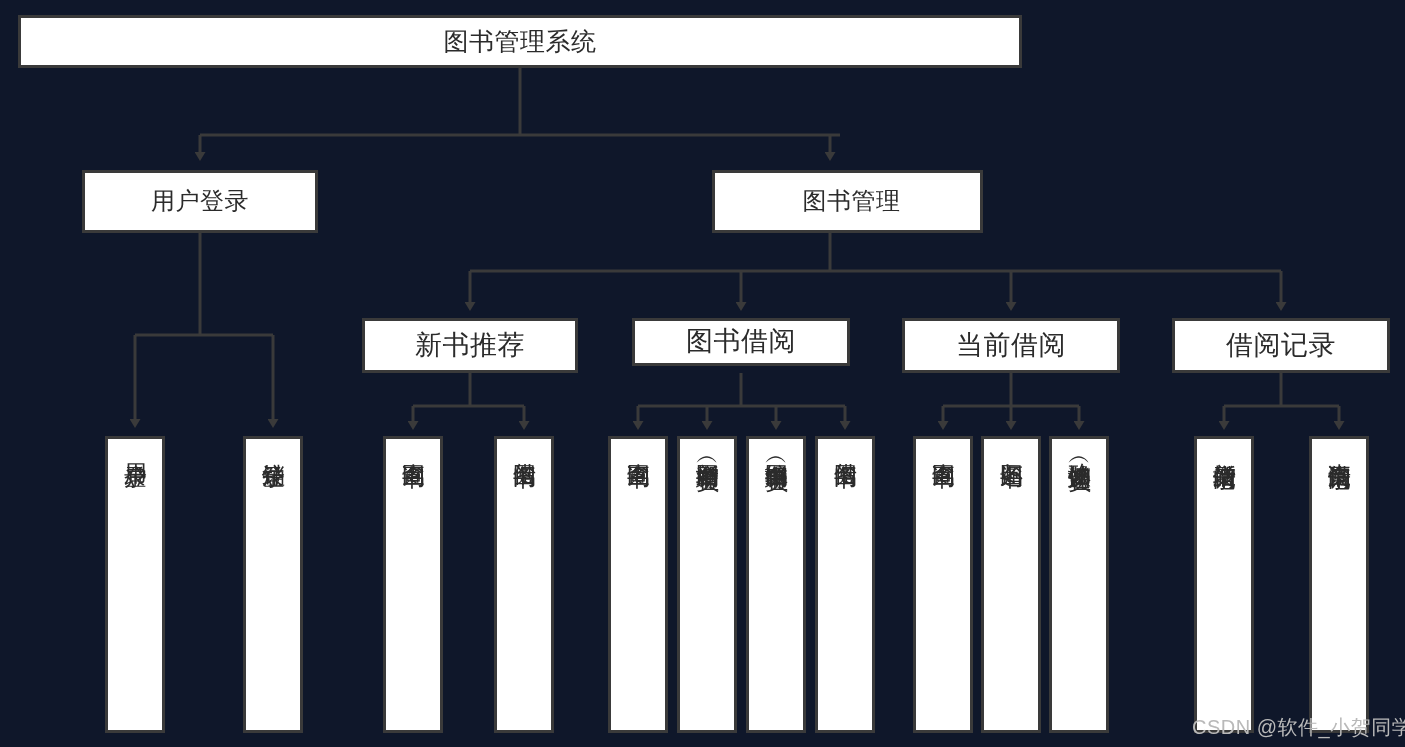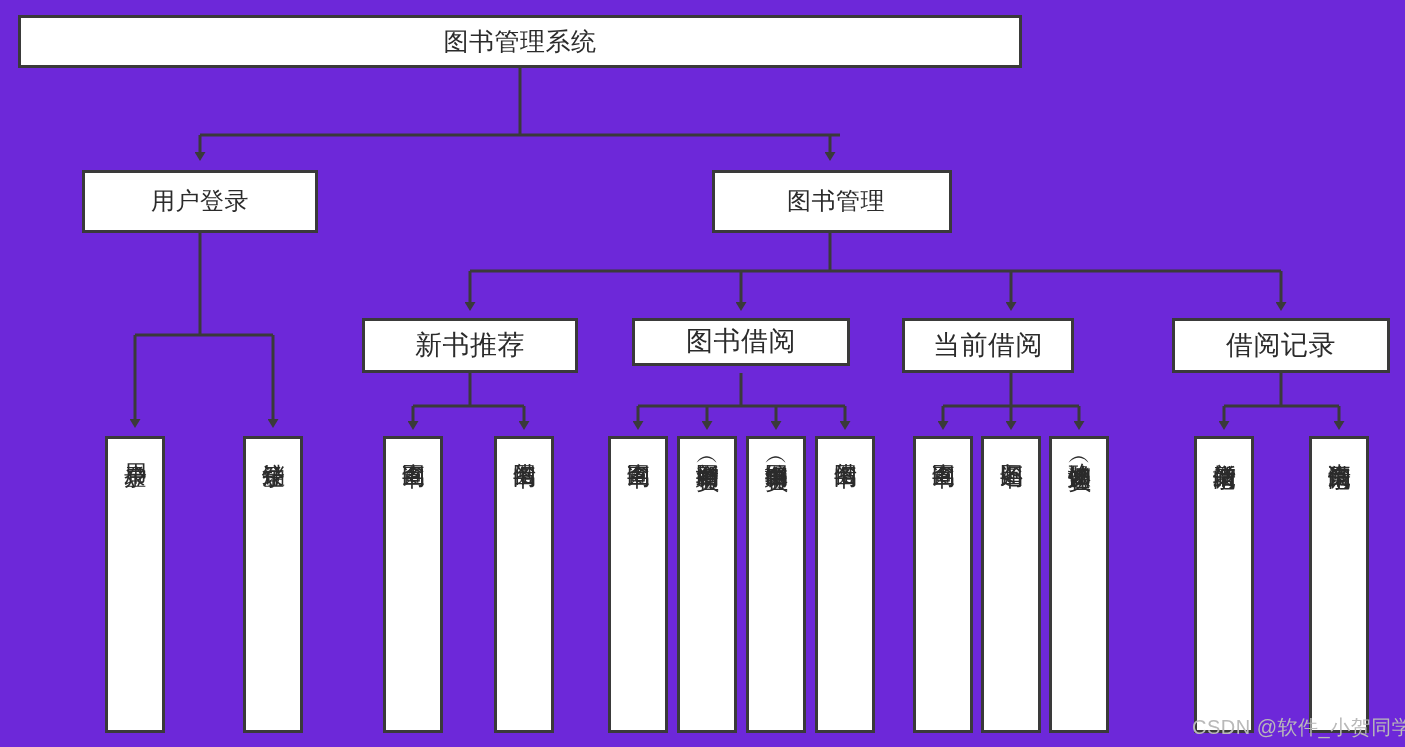--- a/index.html
+++ b/index.html
@@ -7,21 +7,21 @@
     padding: 0;
     background: #ffffff;
   }
   body {
     font-family: "Liberation Sans", "DejaVu Sans", sans-serif;
   }
   #diagram-root {
     position: relative;
     width: 1405px;
     height: 747px;
-    background: #6d28d9;
+    background: #0f172a;
     overflow: hidden;
   }
   #edges-layer {
     position: absolute;
     left: 0;
     top: 0;
     width: 1405px;
     height: 747px;
     pointer-events: none;
   }
@@ -134,31 +134,31 @@
     </g>
   </svg>
 
   <div class="node root" style="left:18px; top:15px; width:1004px; height:53px;">
     <span class="node-label">图书管理系统</span>
   </div>
 
   <div class="node level2" style="left:82px; top:170px; width:236px; height:63px;">
     <span class="node-label">用户登录</span>
   </div>
-  <div class="node level2" style="left:712px; top:170px; width:240px; height:63px;padding-left:8px;">
+  <div class="node level2" style="left:712px; top:170px; width:271px; height:63px;padding-left:8px;">
     <span class="node-label">图书管理</span>
   </div>
 
   <div class="node level3" style="left:362px; top:318px; width:216px; height:55px;">
     <span class="node-label">新书推荐</span>
   </div>
   <div class="node level3" style="left:632px; top:318px; width:218px; height:48px;">
     <span class="node-label">图书借阅</span>
   </div>
-  <div class="node level3" style="left:902px; top:318px; width:172px; height:55px;">
+  <div class="node level3" style="left:902px; top:318px; width:218px; height:55px;">
     <span class="node-label">当前借阅</span>
   </div>
   <div class="node level3" style="left:1172px; top:318px; width:218px; height:55px;text-align:center;">
     <span class="node-label">借阅记录</span>
   </div>
 
   <div class="node leaf" style="left:105px; top:436px; width:60px; height:297px;">
     <span class="node-label">用户登录</span>
   </div>
   <div class="node leaf" style="left:243px; top:436px; width:60px; height:297px;">

